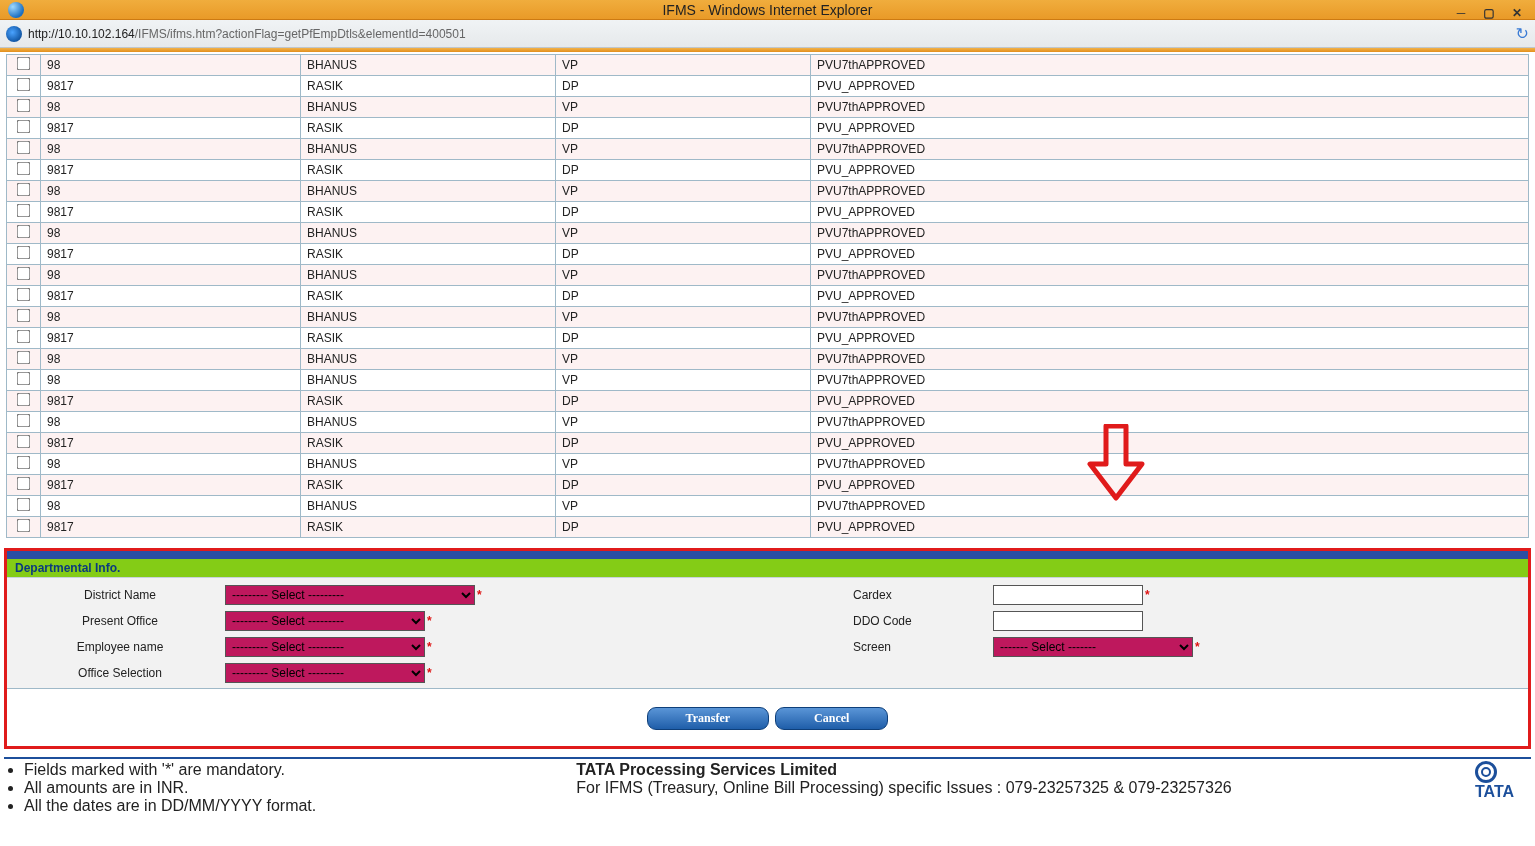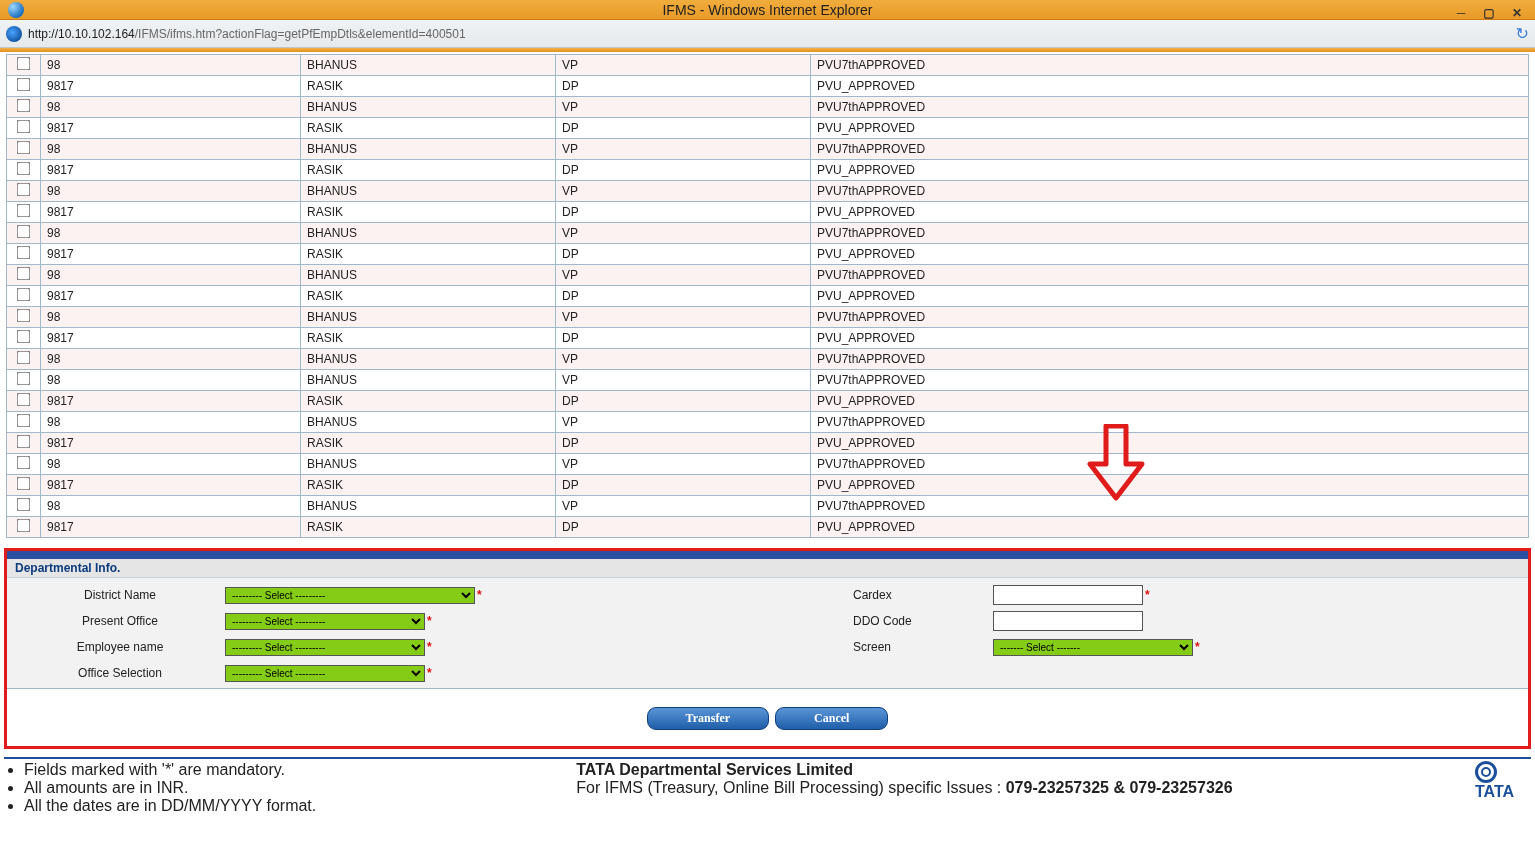--- a/index.html
+++ b/index.html
@@ -112,39 +112,39 @@
     position: relative;
   }
   .dept-bluebar {
     height: 8px;
     background: #2a4fa3;
   }
   .dept-title {
     font-weight: bold;
     color: #0b3a7d;
     padding: 2px 8px;
-    background: #e5e5e5;
+    background: #84cc16;
     border-bottom: 1px solid #c8d2db;
   }
   .dept-body {
     background: #f2f2f2;
     padding: 4px 8px 2px 8px;
     border-bottom: 1px solid #9fb9c8;
   }
   .dept-row {
     display:flex;
     align-items:center;
     height: 26px;
   }
   .dept-row .lbl { width: 210px; text-align: center; }
   .dept-row select {
     border: 1px solid #555;
-    background:#84cc16;
+    background:#be185d;
     padding: 1px 2px;
-    font-size:10px;
+    font-size:12px;
   }
   .dept-row select.wide { width: 250px; }
   .dept-row select.med  { width: 200px; }
   .dept-row input[type=text] {
     border:1px solid #555;
     height:20px;
     width: 150px;
     padding: 0 4px;
     font-size:12px;
   }
@@ -176,21 +176,21 @@
   .footer {
     display:flex;
     align-items:flex-start;
     padding: 2px 8px 4px 8px;
     font-size:16px;
     color:#222;
   }
   .footer ul { list-style: disc; margin-left: 16px; }
   .footer .mid { flex:1; text-align:left; padding-left: 260px; }
   .footer .mid .org { font-weight:bold; color:#222; }
-  .footer .mid .phones { font-weight:bold; }
+  .footer .mid .phones { font-weight:normal; }
   .footer .logo {
     width:52px; height:40px;
     display:flex; flex-direction:column; justify-content:center;
     color:#1c4f9b; font-weight:bold;
   }
   .footer .logo .ring {
     width:22px; height:22px;
     border:3px solid #1c4f9b;
     border-radius:50%;
     position:relative;
@@ -469,21 +469,21 @@
 </div>
 
 <div class="footer-sep"></div>
 <div class="footer">
   <ul>
     <li>Fields marked with '*' are mandatory.</li>
     <li>All amounts are in INR.</li>
     <li>All the dates are in DD/MM/YYYY format.</li>
   </ul>
   <div class="mid">
-    <div class="org">TATA Departmental Services Limited</div>
+    <div class="org">TATA Processing Services Limited</div>
     <div>
       <span>For IFMS (Treasury, Online Bill Processing) specific Issues : </span><span class="phones">079-23257325 &amp; 079-23257326</span>
     </div>
   </div>
   <div class="logo">
     <div class="ring"></div>
     <span>TATA</span>
   </div>
 </div>
 

